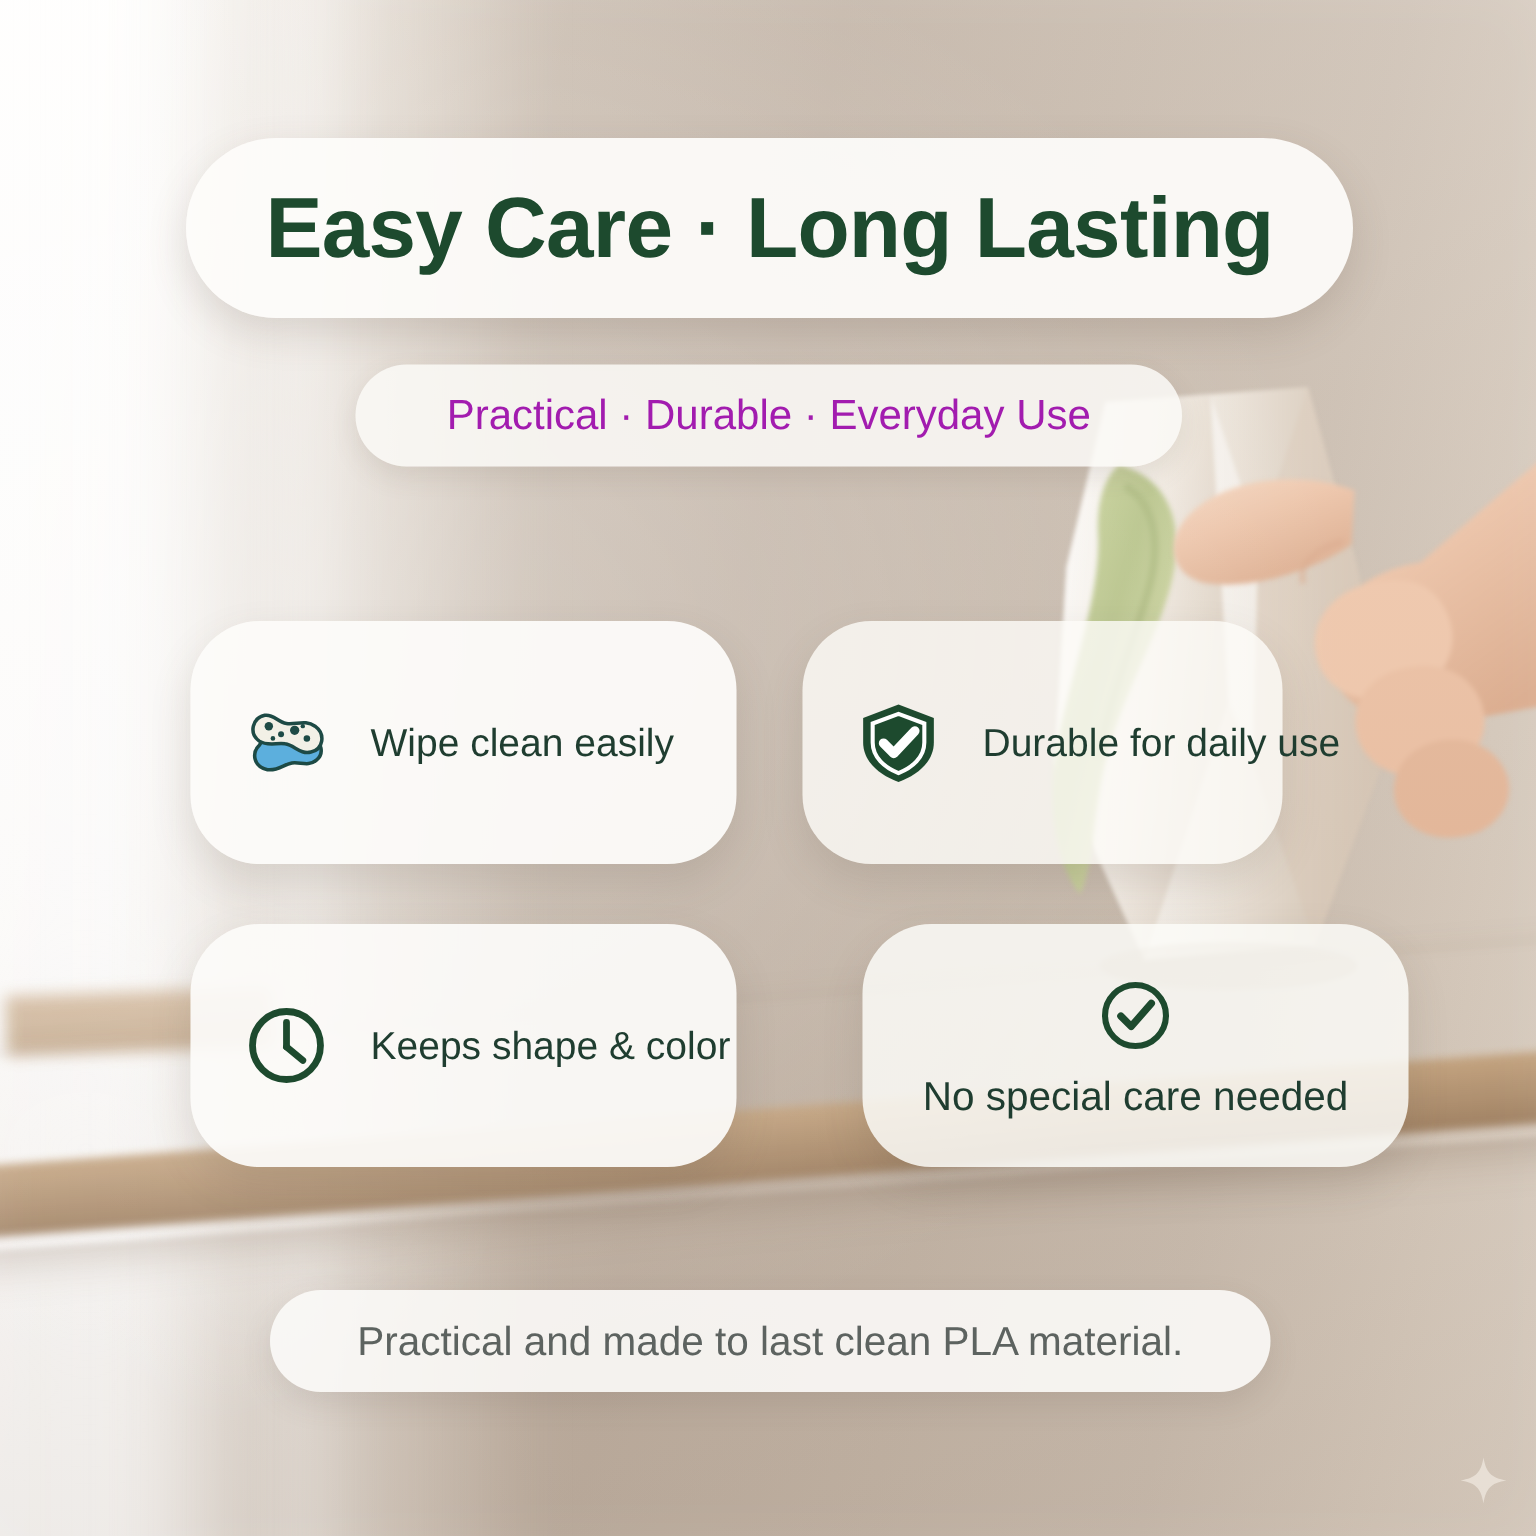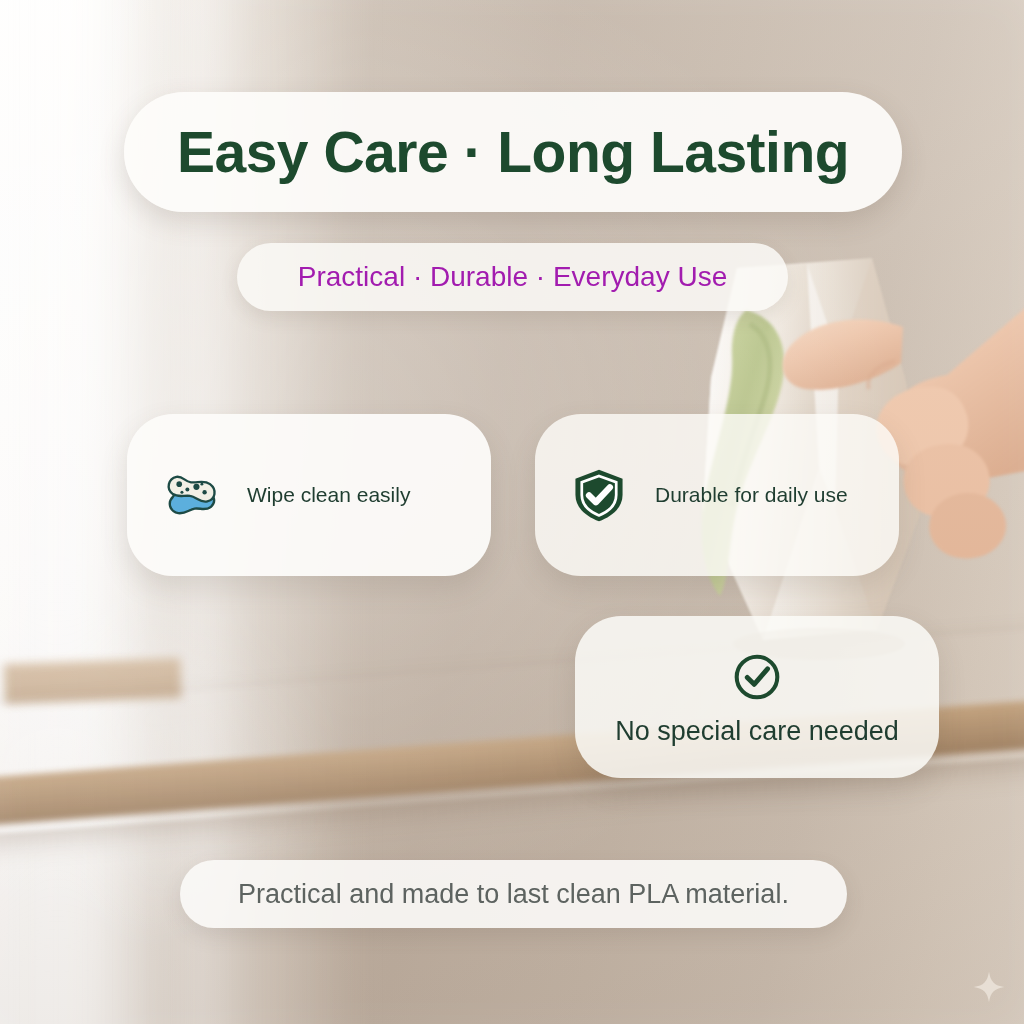--- a/index.html
+++ b/index.html
@@ -227,21 +227,21 @@
     position: absolute;
     border-radius: 46px;
     box-shadow: 0 12px 28px rgba(96, 80, 66, 0.15);
     display: flex;
     align-items: center;
     padding: 0 34px;
     gap: 26px;
   }
   .card.c1 { left: 0px;   top: 0px;   width: 364px; height: 162px;
              background: rgba(252, 251, 249, 0.95); }
-  .card.c2 { left: 408px; top: 0px;   width: 364px; height: 162px;
+  .card.c2 { left: 408px; top: 0px;   width: 320px; height: 162px;
              background: rgba(252, 251, 248, 0.80); }
   .card.c3 { left: 0px;   top: 202px; width: 364px; height: 162px;
              background: rgba(252, 251, 249, 0.93); }
   .card.c4 { left: 408px; top: 202px; width: 364px; height: 162px;
              background: rgba(252, 251, 248, 0.84);
              flex-direction: column;
              justify-content: center;
              gap: 10px;
              padding: 0 20px; margin-left: 40px; }
 
@@ -249,21 +249,21 @@
     flex: 0 0 auto;
     width: 60px;
     height: 60px;
     display: flex;
     align-items: center;
     justify-content: center;
   }
   .card .icon svg { display: block; }
 
   .card .label {
-    font-size: 21px;
+    font-size: 26px;
     font-weight: 400;
     color: #1f3d30;
     white-space: nowrap;
     line-height: 1.1;
   }
   .card.c4 .label { font-size: 27px; }
 
   .pill-footer {
     position: absolute;
     left: 180px;
@@ -413,20 +413,30 @@
         <span class="icon">
           <svg width="58" height="58" viewBox="0 0 64 64" xmlns="http://www.w3.org/2000/svg">
             <path d="M32 4 L58 14 V32 C58 46 46 56 32 61 C18 56 6 46 6 32 V14 Z" fill="#1d4a2e"></path>
             <path d="M32 11 L51 18 V32 C51 43 42 50.5 32 54.5 C22 50.5 13 43 13 32 V18 Z" fill="none" stroke="#ffffff" stroke-width="3"></path>
             <path d="M21 32.5 L28.5 40 L44 23.5" fill="none" stroke="#ffffff" stroke-width="7" stroke-linecap="round" stroke-linejoin="round"></path>
           </svg>
         </span>
         <span class="label">Durable for daily use</span>
       </div>
 
+      <div class="card c3">
+        <span class="icon">
+          <svg width="58" height="58" viewBox="0 0 64 64" xmlns="http://www.w3.org/2000/svg">
+            <circle cx="32" cy="32" r="25" fill="none" stroke="#1d4a2e" stroke-width="5"></circle>
+            <path d="M32 15 V33" stroke="#1d4a2e" stroke-width="5" stroke-linecap="round"></path>
+            <path d="M32 33 L44 43" stroke="#1d4a2e" stroke-width="5" stroke-linecap="round"></path>
+          </svg>
+        </span>
+        <span class="label">Keeps shape &amp; color</span>
+      </div>
 
       <div class="card c4">
         <span class="icon">
           <svg width="52" height="52" viewBox="0 0 64 64" xmlns="http://www.w3.org/2000/svg">
             <circle cx="32" cy="32" r="25" fill="none" stroke="#1d4a2e" stroke-width="5"></circle>
             <path d="M20 32.5 L28.5 41 L45 22" fill="none" stroke="#1d4a2e" stroke-width="6" stroke-linecap="round" stroke-linejoin="round"></path>
           </svg>
         </span>
         <span class="label">No special care needed</span>
       </div>

